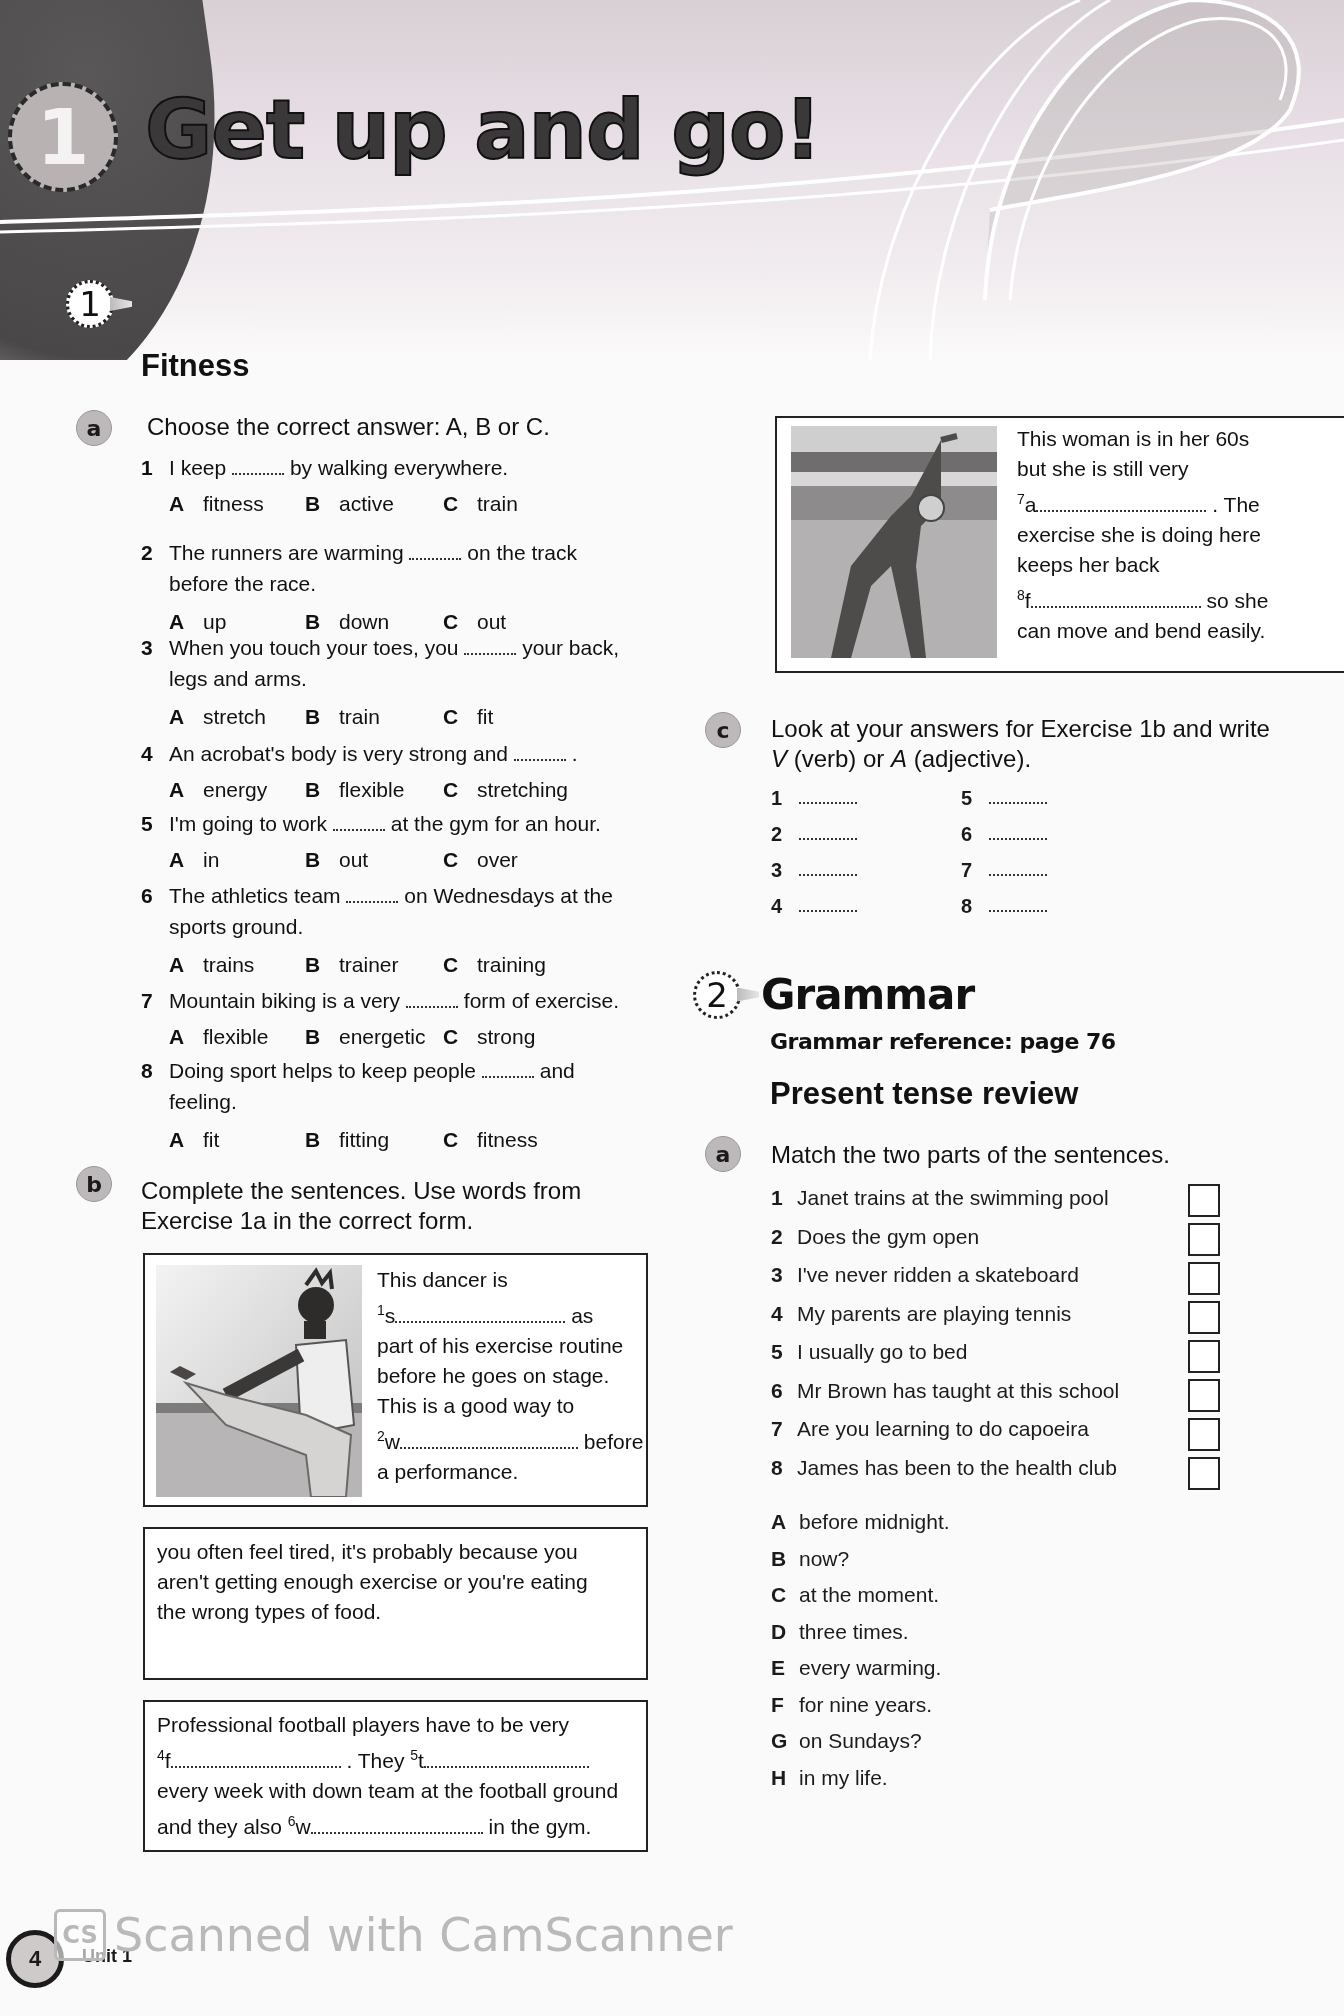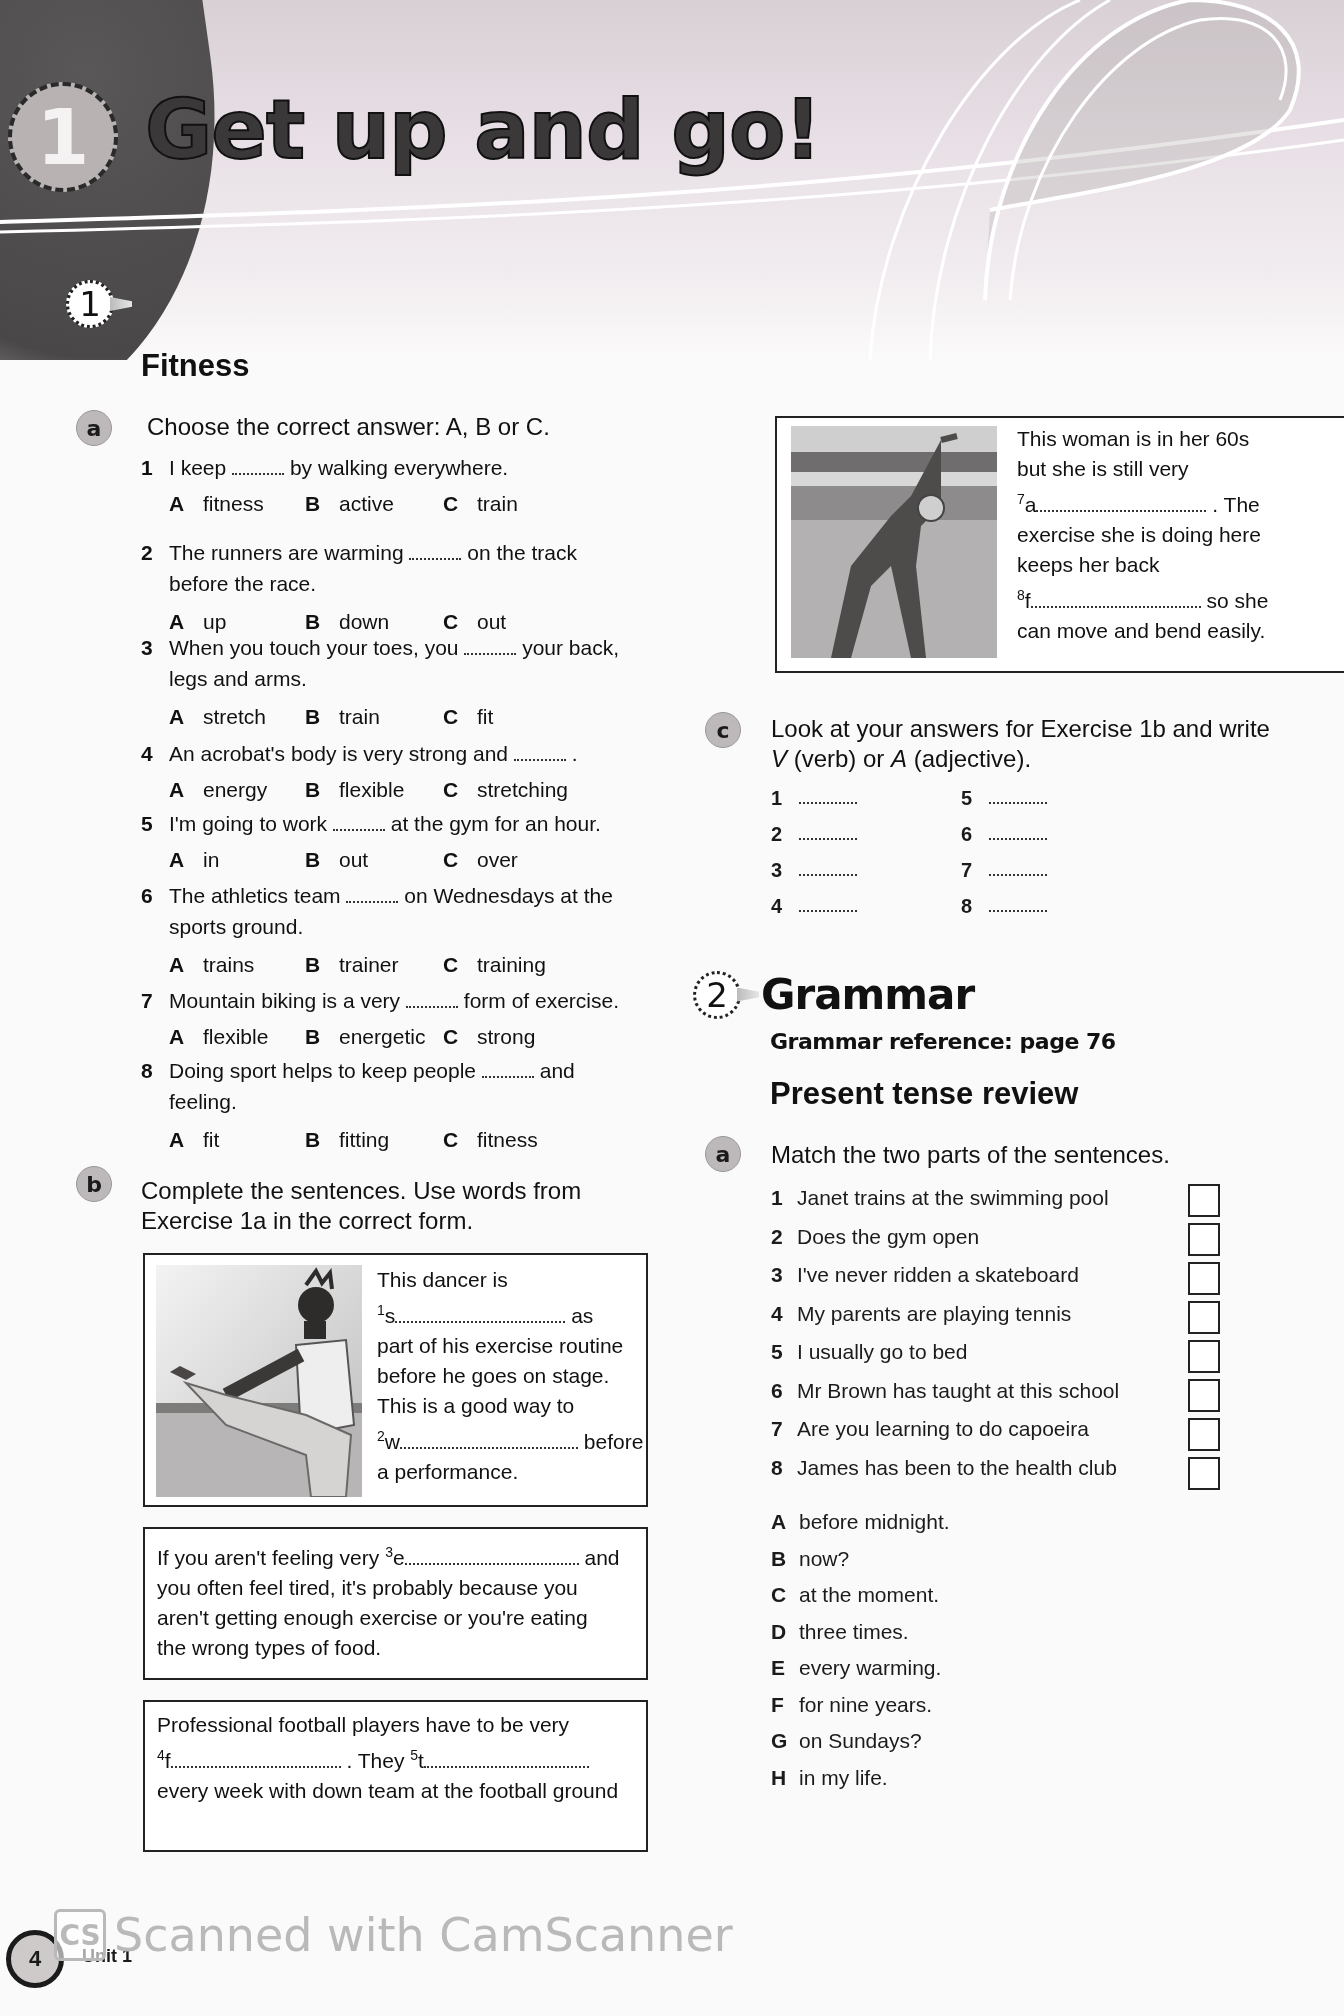--- a/index.html
+++ b/index.html
@@ -81,21 +81,21 @@
     border: 5px solid #1b1b1b; background: #cfcaca; box-sizing: border-box;
     display: flex; align-items: center; justify-content: center; font-weight: bold; font-size: 22px;
   }
   .footer-unit { position: absolute; left: 82px; top: 1946px; font-weight: bold; font-size: 18px; }
   .watermark {
     position: absolute; left: 54px; top: 1908px; display: flex; align-items: center;
     color: #b9b9b9; font-family: "DejaVu Sans", sans-serif; font-size: 46px;
   }
   .watermark .cs {
     width: 52px; height: 52px; border: 3px solid #b9b9b9; border-radius: 6px; box-sizing: border-box;
-    display: flex; align-items: center; justify-content: center; font-weight: bold; font-size: 28px;
+    display: flex; align-items: center; justify-content: center; font-weight: bold; font-size: 24px;
     margin-right: 8px; background: rgba(255,255,255,0.6);
   }
 </style>
 </head>
 <body>
 
 <div class="banner">
   <div class="dark-corner"></div>
   <svg width="1344" height="360">
     <path d="M0 222 C 400 210, 800 200, 1344 120" stroke="#ffffff" stroke-width="4" fill="none"></path>
@@ -278,32 +278,32 @@
     <div>part of his exercise routine</div>
     <div>before he goes on stage.</div>
     <div>This is a good way to</div>
     <div><sup>2</sup><span>w</span><span class="blank" style="width:178px"></span> <span>before</span></div>
     <div>a performance.</div>
   </div>
 </div>
 
 <div class="box" style="left:143px; top:1527px; width:505px; height:153px;">
   <div class="boxtext" style="left:12px; top:8px;">
-    <div><span>If you aren't feeling very</span> <sup>3</sup><span>e</span><span class="blank" style="width:174px"></span> <span>and</span></div>
     <div>you often feel tired, it's probably because you</div>
     <div>aren't getting enough exercise or you're eating</div>
     <div>the wrong types of food.</div>
   </div>
 </div>
 
 <div class="box" style="left:143px; top:1700px; width:505px; height:152px;">
   <div class="boxtext" style="left:12px; top:8px;">
     <div>Professional football players have to be very</div>
     <div><sup>4</sup><span>f</span><span class="blank" style="width:170px"></span> <span>. They</span> <sup>5</sup><span>t</span><span class="blank" style="width:165px"></span></div>
     <div>every week with down team at the football ground</div>
+    <div><span>and they also</span> <sup>6</sup><span>w</span><span class="blank" style="width:172px"></span> <span>in the gym.</span></div>
   </div>
 </div>
 
 <div class="box" style="left:775px; top:416px; width:604px; height:257px;">
   <svg class="photo" style="left:14px; top:8px;" width="206" height="232">
     <rect width="206" height="232" fill="#a4a2a2"></rect>
     <rect y="0" width="206" height="26" fill="#cfcfcf"></rect>
     <rect y="26" width="206" height="20" fill="#6f6d6d"></rect>
     <rect y="46" width="206" height="14" fill="#d8d8d8"></rect>
     <rect y="60" width="206" height="34" fill="#8d8b8b"></rect>

